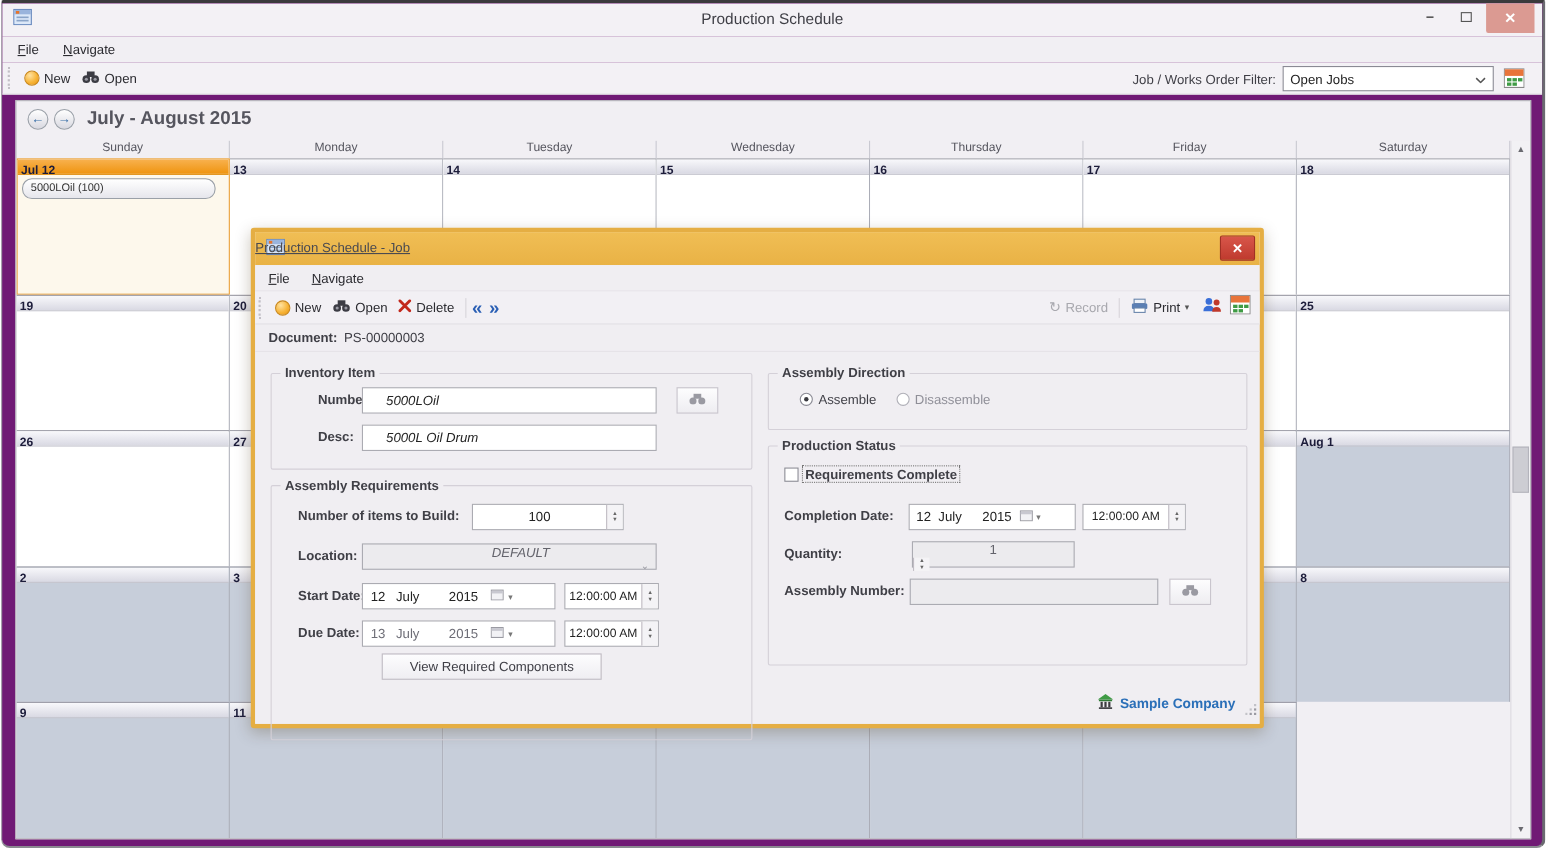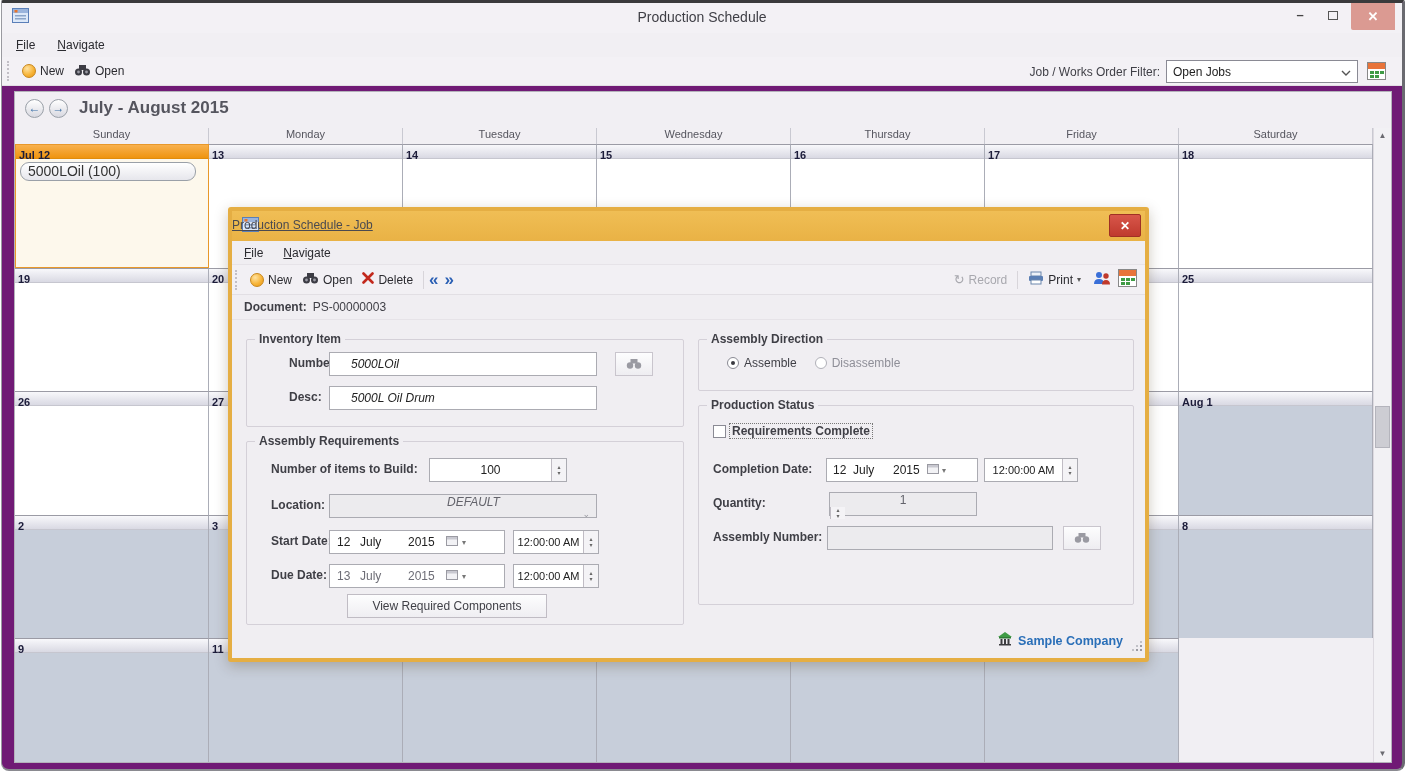--- a/index.html
+++ b/index.html
@@ -53,21 +53,21 @@
   .dow span { font-size:11px; color:#55555e; text-align:center; border-right:1px solid #c9c9d1; }
   .calgrid { position:absolute; left:0; right:18px; top:52px; bottom:0; display:grid; grid-template-rows:repeat(5,1fr); }
   .week { display:grid; grid-template-columns:repeat(7,1fr); }
   .cell { position:relative; background:#fff; border-right:1px solid #abadb7; border-top:1px solid #9b9ba5; overflow:hidden; }
   .cell.aug { background:#c7ceda; }
   .cellhead { height:14px; background:linear-gradient(#f8f8fb,#d9d9e3); border-bottom:1px solid #c6c6cf; }
   .daynum { font-size:11px; font-weight:bold; color:#1c1c3a; padding-left:3px; line-height:13px; display:inline-block; }
   .cell.sel { border:1px solid #e8982a; background:#fdf8ec; }
   .cell.sel .cellhead { background:linear-gradient(#f8b14e,#ef940f); border-bottom:1px solid #e08c0c; }
   .event { margin:3px 12px 0 4px; height:19px; border:1px solid #9aa0a8; border-radius:9px;
-    background:linear-gradient(#ffffff,#e6e6ec); font-size:14px; color:#333;
+    background:linear-gradient(#ffffff,#e6e6ec); font-size:10px; color:#333;
     line-height:17px; padding-left:7px; }
   
   .vscroll { position:absolute; right:0; top:36px; bottom:0; width:18px; background:#f2f1f4; border-left:1px solid #dddae0; }
   .varrow { position:absolute; left:0; width:17px; height:16px; text-align:center; font-size:8px; color:#6a6a70; line-height:16px; }
   .vthumb { position:absolute; left:1px; width:15px; top:278px; height:42px; background:#cdcdd3; border:1px solid #b4b4bc; }
   
   .dialog { position:absolute; left:226px; top:204px; width:921px; height:455px;
     border:4px solid #e5ae43; border-radius:3px; background:#f0eef2;
     box-shadow:0 4px 14px rgba(60,40,0,.25); }
   .dtitle { position:relative; height:30px; background:linear-gradient(#f0be55,#e9b245); }
@@ -418,21 +418,21 @@
                   <rect x="4.5" y="1" width="7" height="4.5" fill="#9a9aa2"></rect>
                 </svg>
             </span>
           </div>
           <span class="flabel" style="left:42px; top:50px;">Desc:</span>
           <div class="box" style="left:82px; top:46px; width:268px;">
             <span class="val">5000L Oil Drum</span>
           </div>
         </div>
 
-        <div class="group" style="left:14px; top:120px; width:438px; height:184px;">
+        <div class="group" style="left:14px; top:120px; width:438px; height:232px;">
           <span class="gtitle">Assembly Requirements</span>
 
           <span class="flabel" style="left:24px; top:20px;">Number of items to Build:</span>
           <div class="box" style="left:182px; top:16px; width:138px;">
             <span class="cval">100</span>
             <span class="spin">▴<br>▾</span>
           </div>
 
           <span class="flabel" style="left:24px; top:56px;">Location:</span>
           <div class="box dis" style="left:82px; top:52px; width:268px;">

